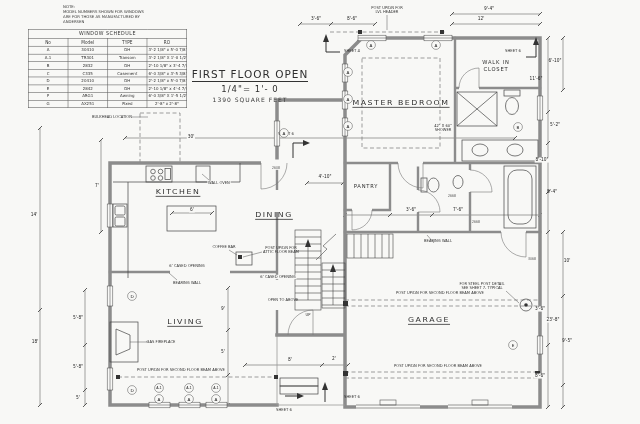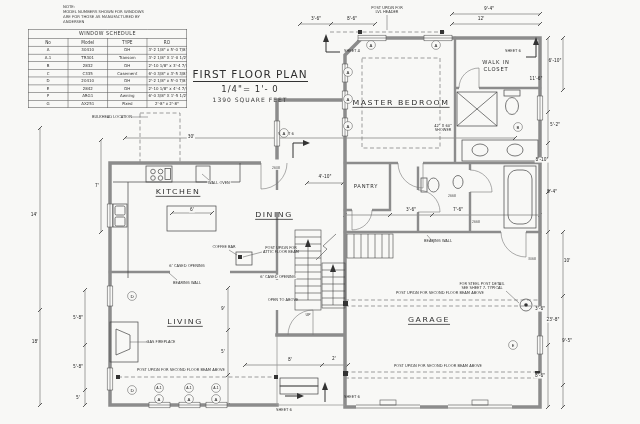--- a/index.html
+++ b/index.html
@@ -276,21 +276,21 @@
         <tr>
           <td>G</td>
           <td>AX251</td>
           <td>Fixed</td>
           <td>2'-8" x 2'-8"</td>
         </tr>
       </tbody>
   </table>
 
   <div class="titleblock">
-    <div class="tb-title">FIRST FLOOR PLAN</div>
+    <div class="tb-title">FIRST FLOOR OPEN</div>
     <div class="tb-scale">1/4"= 1'- 0</div>
     <div class="tb-area">1390 SQUARE FEET</div>
   </div>
 
   <div id="labels">
       <div class="lbl room" style="left: 178px; top: 192px;">KITCHEN</div>
       <div class="lbl room" style="left: 274px; top: 215px;">DINING</div>
       <div class="lbl room" style="left: 185px; top: 322px;">LIVING</div>
       <div class="lbl room" style="left: 429px; top: 320px;">GARAGE</div>
       <div class="lbl room" style="left: 401px; top: 103px;">MASTER BEDROOM</div>

